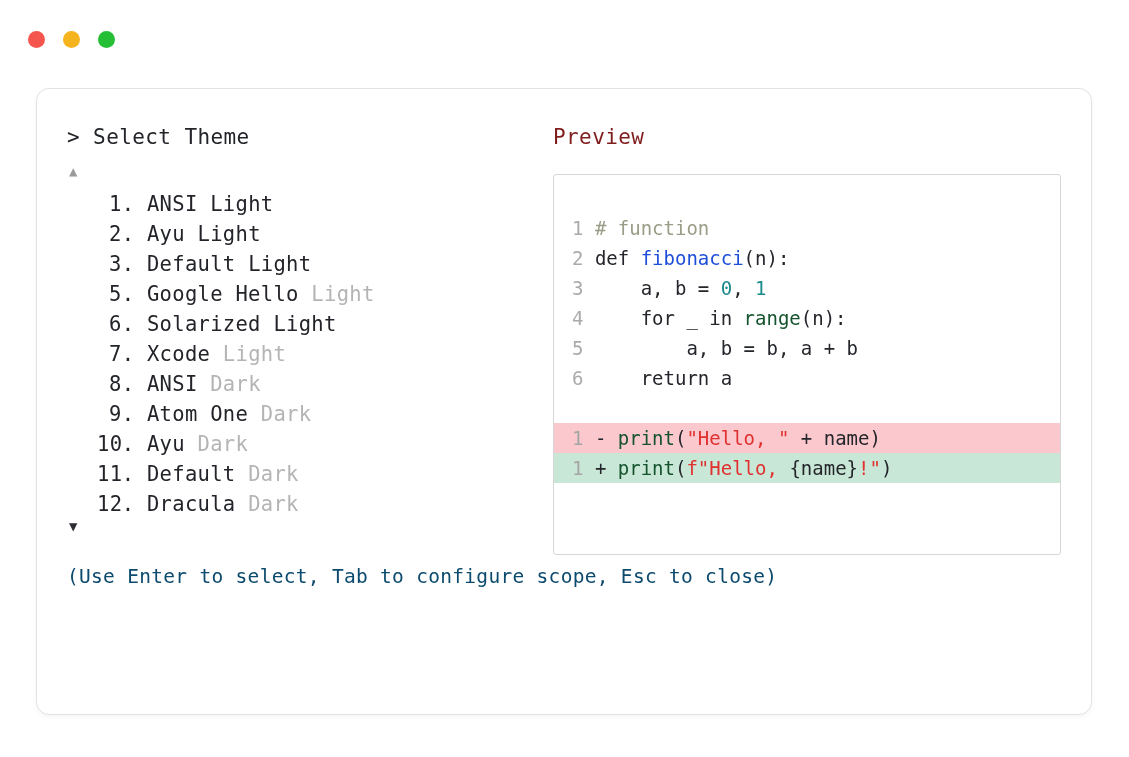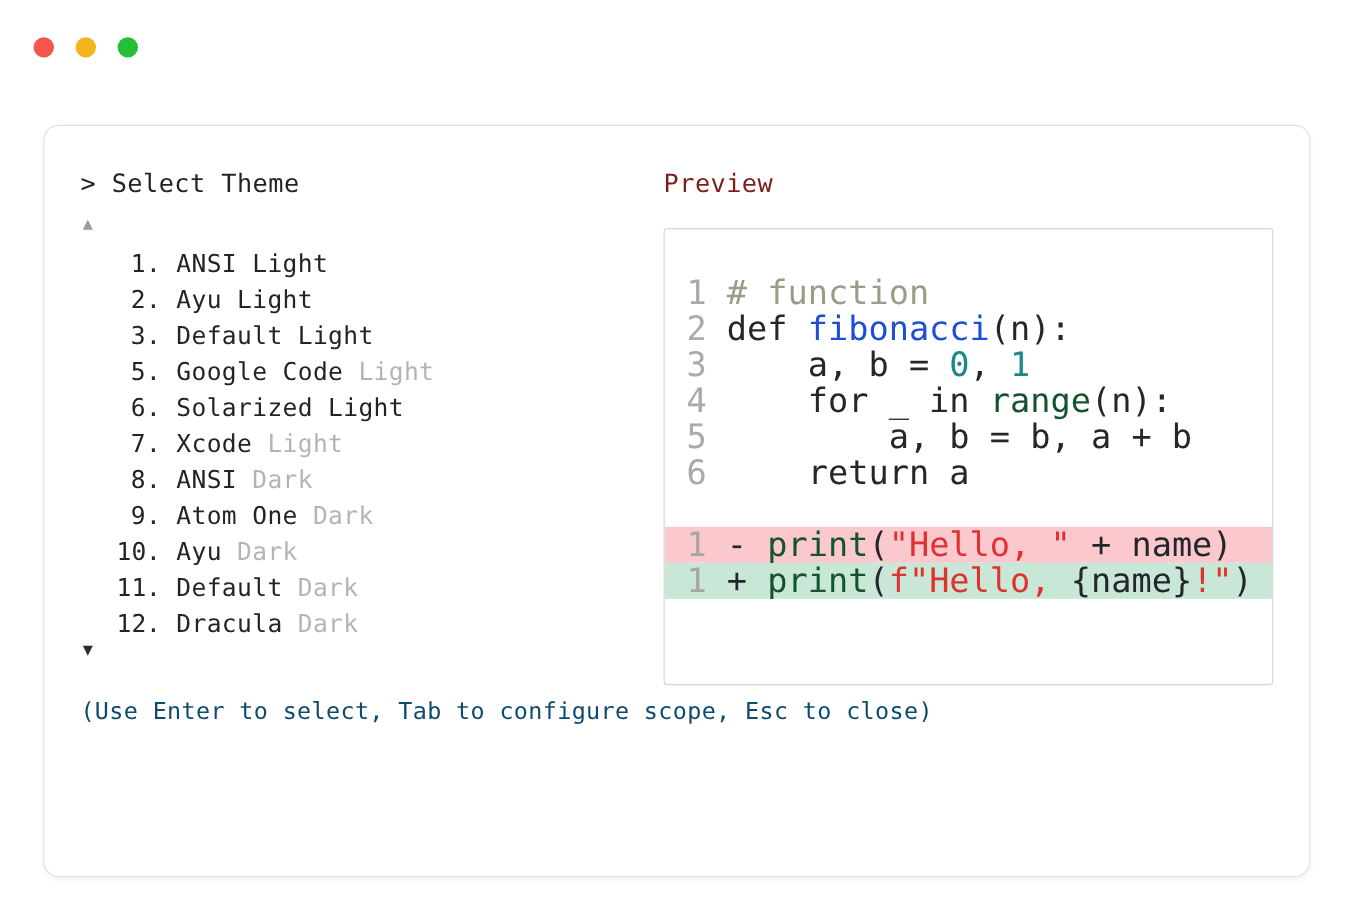--- a/index.html
+++ b/index.html
@@ -38,21 +38,21 @@
     display: block;
   }
   .dot.red    { background: #f4554c; }
   .dot.yellow { background: #f5b41d; }
   .dot.green  { background: #24bf35; }
 
   
   .card {
     position: absolute;
     left: 36px;
-    top: 104px;
+    top: 88px;
     width: 1056px;
     height: 627px;
     box-sizing: border-box;
     background: #ffffff;
     border: 1px solid #e2e2e2;
     border-radius: 13px;
     box-shadow: 0 2px 5px rgba(0,0,0,0.045);
   }
 
   .card-inner {
@@ -158,21 +158,21 @@
     border: 1px solid #d7d7d7;
     border-radius: 3px;
     height: 381px;
     box-sizing: border-box;
     padding: 38px 0 0 0;
     overflow: hidden;
     background: #ffffff;
   }
 
   .code {
-    font-size: 28px;
+    font-size: 19px;
     line-height: 30px;
     white-space: pre;
   }
   .code-line { padding: 0 0 0 18px; }
   .ln {
     color: #aaaaaa;
     display: inline-block;
     width: 1ch;
     text-align: right;
     margin-right: 1ch;
@@ -217,21 +217,21 @@
         <div class="left-col">
 
           <div class="prompt-row"><span class="prompt-caret">&gt;</span> <span>Select Theme</span></div>
 
           <div class="scroll-arrow up">▲</div>
 
           <ul class="theme-list">
               <li class="theme-item"><span class="item-text"><span class="idx">1</span>. <span>ANSI</span> <span class="variant-strong">Light</span></span></li>
               <li class="theme-item"><span class="item-text"><span class="idx">2</span>. <span>Ayu</span> <span class="variant-strong">Light</span></span></li>
               <li class="theme-item"><span class="item-text"><span class="idx">3</span>. <span>Default</span> <span class="variant-strong">Light</span></span></li>
-              <li class="theme-item"><span class="item-text"><span class="idx">5</span>. <span>Google Code</span> <span class="variant-dim">Light</span></span></li>
+              <li class="theme-item"><span class="item-text"><span class="idx">5</span>. <span>Google Hello</span> <span class="variant-dim">Light</span></span></li>
               <li class="theme-item"><span class="item-text"><span class="idx">6</span>. <span>Solarized</span> <span class="variant-strong">Light</span></span></li>
               <li class="theme-item"><span class="item-text"><span class="idx">7</span>. <span>Xcode</span> <span class="variant-dim">Light</span></span></li>
               <li class="theme-item"><span class="item-text"><span class="idx">8</span>. <span>ANSI</span> <span class="variant-dim">Dark</span></span></li>
               <li class="theme-item"><span class="item-text"><span class="idx">9</span>. <span>Atom One</span> <span class="variant-dim">Dark</span></span></li>
               <li class="theme-item"><span class="item-text"><span class="idx">10</span>. <span>Ayu</span> <span class="variant-dim">Dark</span></span></li>
               <li class="theme-item"><span class="item-text"><span class="idx">11</span>. <span>Default</span> <span class="variant-dim">Dark</span></span></li>
               <li class="theme-item"><span class="item-text"><span class="idx">12</span>. <span>Dracula</span> <span class="variant-dim">Dark</span></span></li>
             </ul>
 
           <div class="scroll-arrow down">▼</div>

